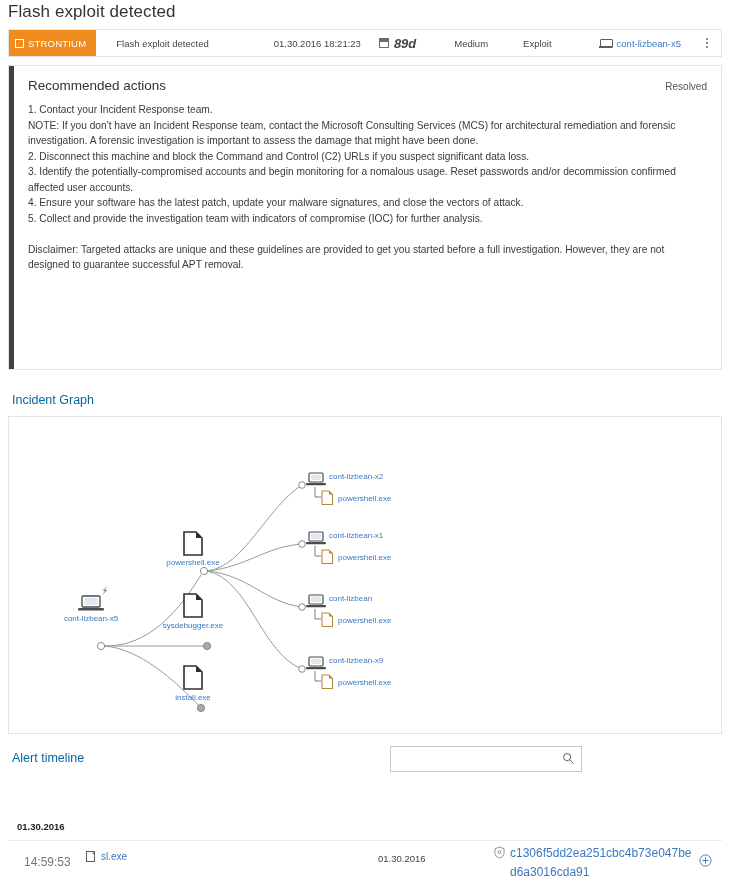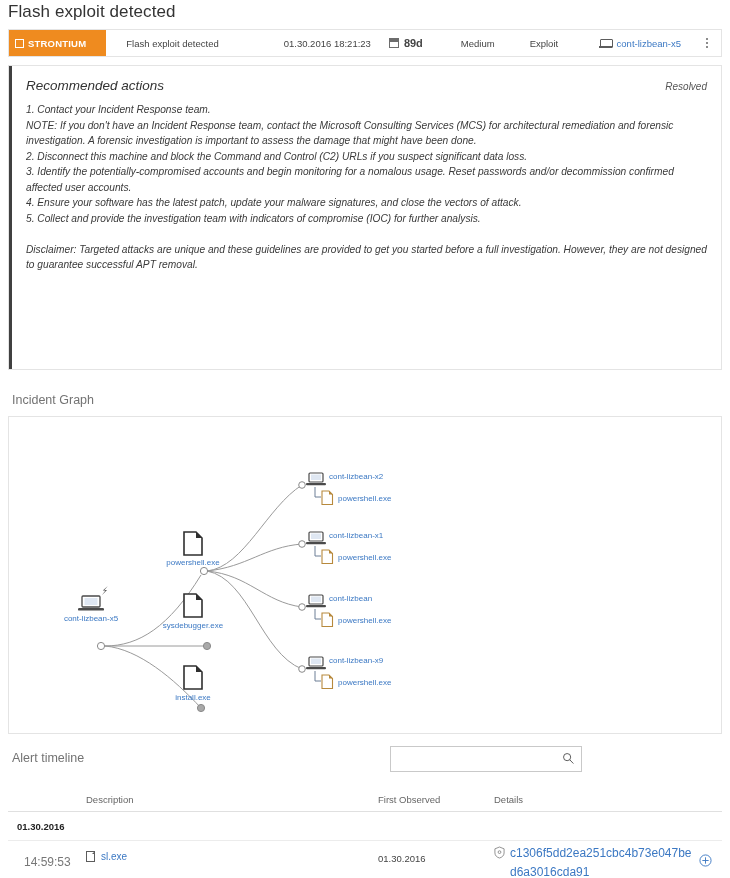--- a/index.html
+++ b/index.html
@@ -26,33 +26,33 @@
     width: 714px; height: 28px;
     border: 1px solid #e4e4e4;
     background: #ffffff;
     display: flex; align-items: center;
   }
   .actor-badge {
     height: 26px; min-width: 78px;
     background: #ef8b1f;
     color: #ffffff;
     display: flex; align-items: center; gap: 4px;
-    padding: 0 20px 0 6px;
-    font-size: 9.5px; font-weight: 700; letter-spacing: .2px;
+    padding: 0 10px 0 6px;
+    font-size: 9.5px; font-weight: 400; letter-spacing: .2px;
   }
   .actor-badge .glyph {
     width: 9px; height: 9px;
     border: 1.4px solid #ffffff;
     display: inline-block;
   }
   .strip-cell { font-size: 9.5px; color: #444444; white-space: nowrap; }
   .c-title   { margin-left: 20px; }
   .c-date    { margin-left: 65px; }
   .c-age     { margin-left: 18px; display: flex; align-items: center; gap: 5px; }
-  .c-age .val { font-weight: bold; font-size: 11px; }
+  .c-age .val { font-style: italic; font-weight: bold; font-size: 13px; }
   .c-sev     { margin-left: 38px; }
   .c-cat     { margin-left: 35px; }
   .c-machine { position: absolute; right: 40px; display: flex; align-items: center; gap: 6px; }
   .c-machine .lbl { color: #3b78c3; font-size: 9.5px; }
   .ellipsis-btn {
     position: absolute; right: 8px; width: 12px; height: 20px;
     display: flex; flex-direction: column; align-items: center; justify-content: center; gap: 2px;
   }
   .ellipsis-btn i { width: 2px; height: 2px; background: #666; border-radius: 50%; display: block; }
 
@@ -72,35 +72,35 @@
   }
 
   
   .panels {
     position: absolute; left: 8px; top: 65px;
     width: 714px; height: 305px;
     border: 1px solid #e4e4e4; background: #fff;
     display: flex;
   }
   .panel-left  { width: 366px; padding: 12px 14px 0 14px; }
-  .panel-right { flex: 1; padding: 12px 14px 0 14px; border-left: 3px solid #404040; position: relative; font-style: italic; }
+  .panel-right { flex: 1; padding: 12px 14px 0 14px; border-left: 5px solid #404040; position: relative; }
   .panel-h {
     font-size: 13.5px; font-weight: 400; color: #333; margin: 0 0 9px 0;
   }
   .panel-right .panel-h { display: flex; justify-content: space-between; align-items: baseline; }
   .resolved { font-size: 10px; color: #555; font-weight: 400; }
   .body-txt {
     font-size: 10.2px; line-height: 15.5px; color: #3a3a3a;
     white-space: pre-wrap; word-break: break-word;
   }
 
   
   .section-h {
     position: absolute; left: 12px;
-    font-size: 12.5px; color: #737373; font-weight: 400;
+    font-size: 12.5px; color: #0369a1; font-weight: 400;
   }
   .graph-box {
     position: absolute; left: 8px; top: 416px;
     width: 714px; height: 318px;
     border: 1px solid #e4e4e4; background: #fff;
   }
   .graph-box svg { display: block; }
   .g-label { font-size: 8px; fill: #3b78c3; font-family: "Liberation Sans", sans-serif; }
   .g-edge  { fill: none; stroke: #9a9a9a; stroke-width: 1; }
   .g-dot-open { fill: #ffffff; stroke: #8a8a8a; stroke-width: 1; }
@@ -307,25 +307,20 @@
   <div class="section-h" style="top:751px">Alert timeline</div>
 
   <div class="search-box">
     <input type="text" value="" placeholder="" style="">
     <svg class="search-ico" viewBox="0 0 16 16">
       <circle cx="6.3" cy="6.3" r="4.4" fill="none" stroke="#4a4a4a" stroke-width="1.1"></circle>
       <line x1="9.6" y1="9.6" x2="14" y2="14.2" stroke="#4a4a4a" stroke-width="1.1"></line>
     </svg>
   </div>
 
-  <div class="tl-head">
-    <span class="th-desc">Description</span>
-    <span class="th-first">First Observed</span>
-    <span class="th-det">Details</span>
-  </div>
 
   <div class="tl-daygroup">
     <span class="d">01.30.2016</span>
   </div>
 
   <div class="tl-row">
     <span class="tl-time">14:59:53</span>
     <span class="tl-file">
       <span class="file-ico"></span>
       <span class="nm">sl.exe</span>

